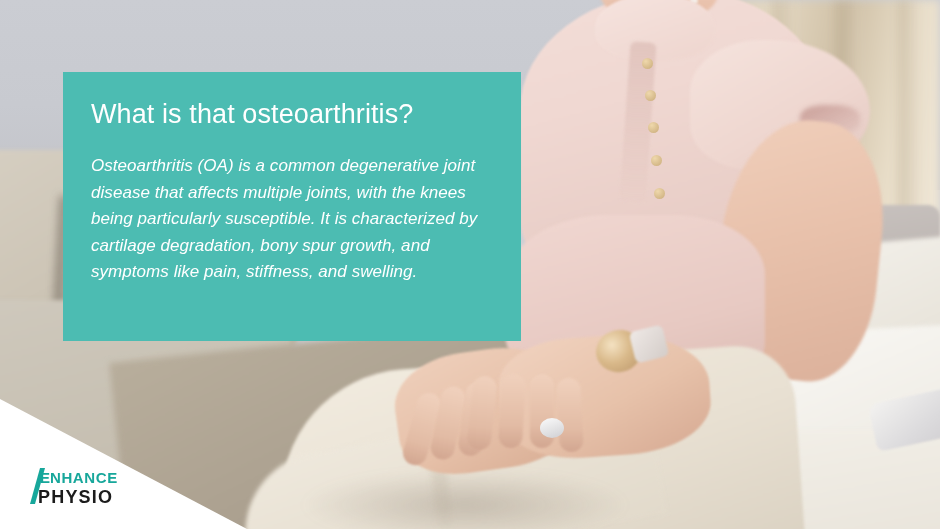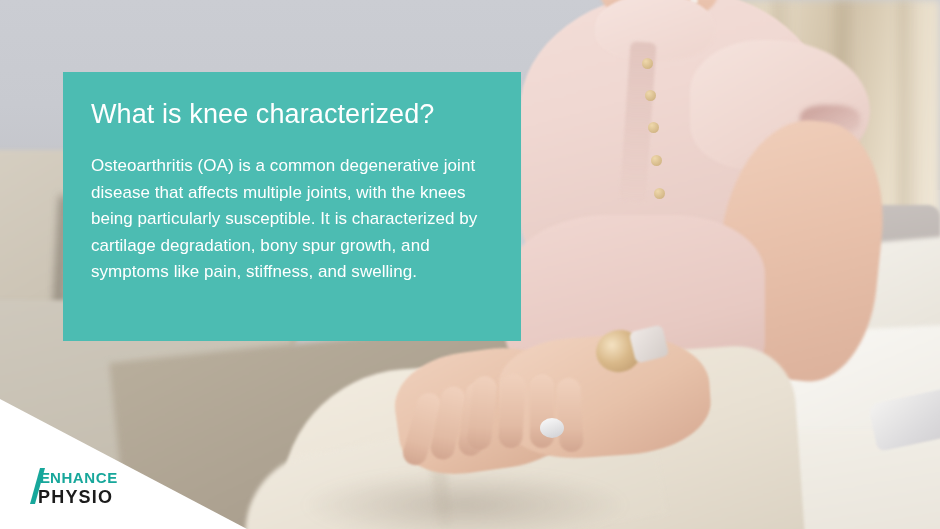--- a/index.html
+++ b/index.html
@@ -260,20 +260,21 @@
     line-height:32px;
     white-space:nowrap;
   }
   .panel-body {
     position:absolute; left:28px; top:81px; width:412px;
     color:#ffffff;
     font-size:17px;
     font-weight:400;
     line-height:26.5px;
     letter-spacing:.05px;
+    font-style:italic;
   }
 
   
   .wedge {
     position:absolute; left:0; top:0; width:940px; height:529px;
     pointer-events:none;
   }
   .logo {
     position:absolute; left:18px; top:466px; width:130px; height:44px;
   }
@@ -336,21 +337,21 @@
     <div class="finger" style="left:470px; top:376px; transform:rotate(6deg);"></div>
     <div class="finger" style="left:500px; top:374px; transform:rotate(3deg);"></div>
     <div class="finger" style="left:530px; top:374px; transform:rotate(0deg);"></div>
     <div class="finger" style="left:558px; top:378px; transform:rotate(-3deg);"></div>
     <div class="ring"></div>
     <div class="watch"></div>
     <div class="watch-band"></div>
   </div>
 
   <div class="panel">
-    <div class="panel-title">What is knee characterized?</div>
+    <div class="panel-title">What is that osteoarthritis?</div>
     <div class="panel-body">Osteoarthritis (OA) is a common degenerative joint disease that affects multiple joints, with the knees being particularly susceptible. It is characterized by cartilage degradation, bony spur growth, and symptoms like pain, stiffness, and swelling.</div>
   </div>
 
   <svg class="wedge" viewBox="0 0 940 529">
     <polygon points="0,399 247,529 0,529" fill="#ffffff"></polygon>
   </svg>
 
   <div class="logo">
     <svg width="130" height="44" viewBox="0 0 130 44">
 

